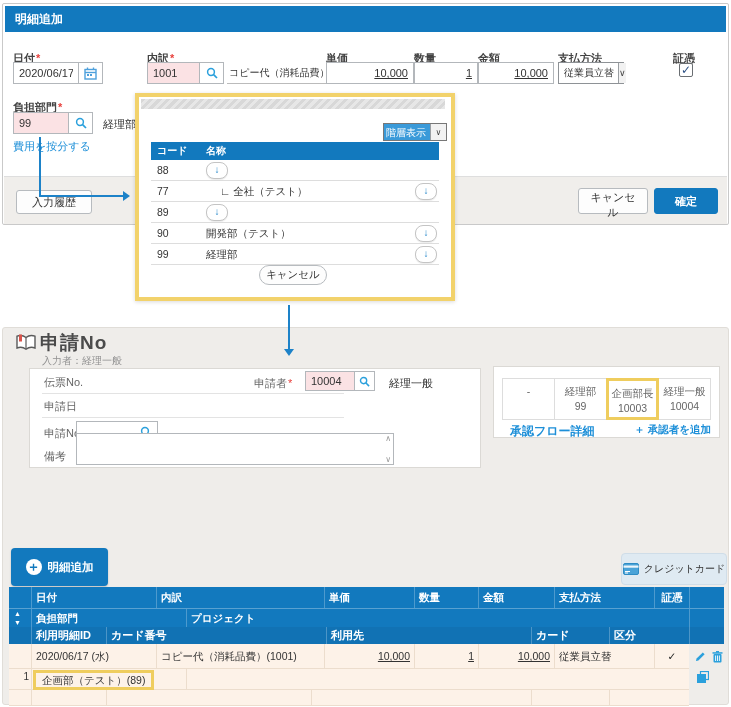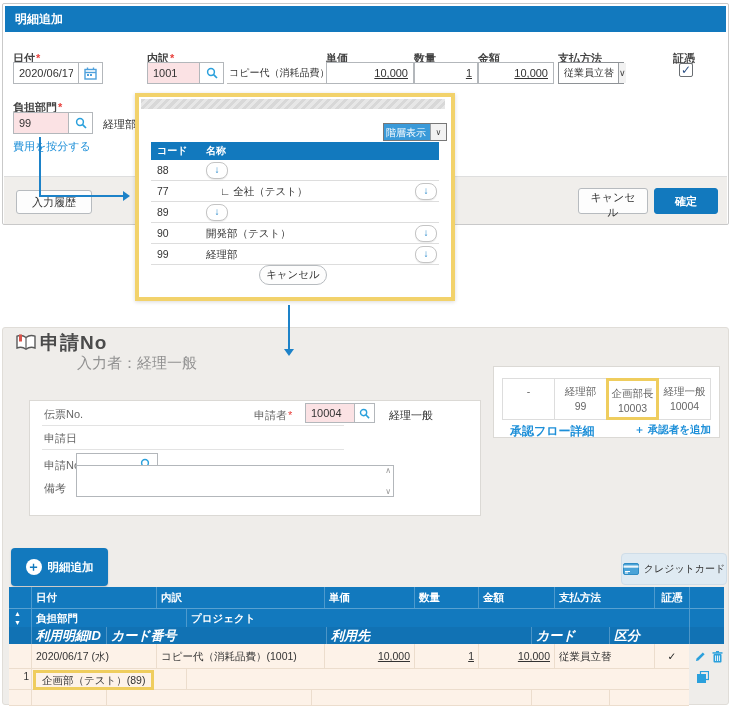--- a/index.html
+++ b/index.html
@@ -43,42 +43,42 @@
         color:#1d82c8;font-size:10px;font-weight:bold;line-height:13px;text-align:center;cursor:pointer;
         box-shadow:0 1px 1px rgba(0,0,0,.08);}
   .selhl{background:#3a9ad9;color:#fff;}
   
   .aline{background:#1d82c8;z-index:25;}
   .ahead-r{width:0;height:0;border-left:7px solid #1d82c8;border-top:5px solid transparent;border-bottom:5px solid transparent;z-index:25;}
   .ahead-d{width:0;height:0;border-top:7px solid #1d82c8;border-left:5px solid transparent;border-right:5px solid transparent;z-index:25;}
   
   .panel2{left:2px;top:327px;width:727px;height:378px;background:#efedea;border:1px solid #e0ddd8;border-radius:3px;box-sizing:border-box;}
   .ptitle{font-size:19px;font-weight:bold;color:#4b4b4b;letter-spacing:1px;}
-  .psub{font-size:15px;color:#919191;margin-left:35px;}
+  .psub{font-size:10px;color:#919191;}
   .wbox{background:#fff;border:1px solid #dbd9d5;box-sizing:border-box;}
   .flabel{font-size:11px;color:#666;white-space:nowrap;}
   .hr{height:1px;background:#e3e3e3;}
   .appcell{box-sizing:border-box;width:53px;height:42px;border:1px solid #ddd;margin-left:-1px;
            font-size:10.5px;color:#666;text-align:center;padding-top:5px;line-height:15px;}
   .appcell.hl{border:3px solid #efcd5e;z-index:2;position:relative;}
   .notice{background:#e9e6e2;border-radius:2px;font-size:9px;color:#555;}
   .addbtn{background:#1279be;border-radius:4px;color:#fff;font-size:11.5px;font-weight:bold;
           display:flex;align-items:center;justify-content:center;cursor:pointer;box-shadow:0 1px 2px rgba(0,0,0,.2);}
   .pluscirc{width:16px;height:16px;border-radius:50%;background:#fff;color:#1279be;font-size:13px;font-weight:bold;
             line-height:16px;text-align:center;margin-right:6px;}
   .ccbtn{background:#dfeaf2;border:1px solid #cfdde8;border-radius:4px;font-size:10px;color:#333;
          display:flex;align-items:center;justify-content:center;cursor:pointer;}
   
   .dtable{left:6px;top:259px;width:715px;}
   .trow{display:flex;box-sizing:border-box;}
   .hc{box-sizing:border-box;color:#fff;font-weight:bold;padding:0 0 0 4px;white-space:nowrap;overflow:hidden;
       border-left:1px solid rgba(255,255,255,.25);}
   .rowA{background:#1279be;height:21px;line-height:21px;font-size:10.5px;}
   .rowB{background:#1279be;height:19px;line-height:19px;font-size:10.5px;border-top:1px solid rgba(255,255,255,.3);}
-  .rowC{background:#1172b4;height:17px;line-height:17px;font-size:13px;font-style:italic;}
+  .rowC{background:#1172b4;height:17px;line-height:17px;font-size:11px;}
   .drow{background:#fdf2e8;border-top:1px solid #ecddcd;}
   .dc{box-sizing:border-box;border-left:1px solid #ecddcd;font-size:10.5px;color:#333;white-space:nowrap;overflow:hidden;padding:0 4px;}
   .dc:first-child,.hc:first-child{border-left:none;}
   .ylbox{display:inline-block;border:3px solid #efcd5e;padding:0 6px;line-height:14px;margin:1px 0 0 0;background:transparent;}
   .acticon{cursor:pointer;}
   svg{display:block;}
 </style>
 </head>
 <body>
 
@@ -200,21 +200,21 @@
   <span class="abs" style="left:12px;top:6px;">
     <svg width="22" height="17" viewBox="0 0 22 17">
       <path d="M11 3.5 C8.5 1.5,4.5 1.2,2 2.2 L2 14 C4.5 13,8.5 13.3,11 15.2 C13.5 13.3,17.5 13,20 14 L20 2.2 C17.5 1.2,13.5 1.5,11 3.5 Z" fill="#fff" stroke="#5a5a5a" stroke-width="1.4"></path>
       <line x1="11" y1="3.8" x2="11" y2="15" stroke="#5a5a5a" stroke-width="1.2"></line>
       <rect x="4" y="0.5" width="3" height="7" fill="#d9534a"></rect>
     </svg>
   </span>
   <div class="abs ptitle" style="left:37px;top:2px;">申請No</div>
   <div class="abs psub" style="left:39px;top:26px;">入力者：経理一般</div>
 
-  <div class="abs wbox" style="left:26px;top:40px;width:452px;height:116px;margin-top:32px;">
+  <div class="abs wbox" style="left:26px;top:40px;width:452px;height:100px;">
     <div class="abs flabel" style="left:14px;top:6px;">伝票No.</div>
     <div class="abs hr" style="left:12px;top:24px;width:302px;"></div>
     <div class="abs flabel" style="left:14px;top:30px;">申請日</div>
     <div class="abs hr" style="left:12px;top:48px;width:302px;"></div>
     <div class="abs flabel" style="left:14px;top:57px;">申請No.</div>
     <div class="abs fgroup" style="left:46px;top:52px;">
       <input class="inp" style="width: 58px; border-right: none;">
       <span class="iconbtn" style="border-left:none;border:1px solid #b3b7bb;border-left:none;">
         <svg width="12" height="12" viewBox="0 0 12 12">
           <circle cx="5" cy="5" r="3.4" fill="none" stroke="#2aa0dc" stroke-width="1.5"></circle>

